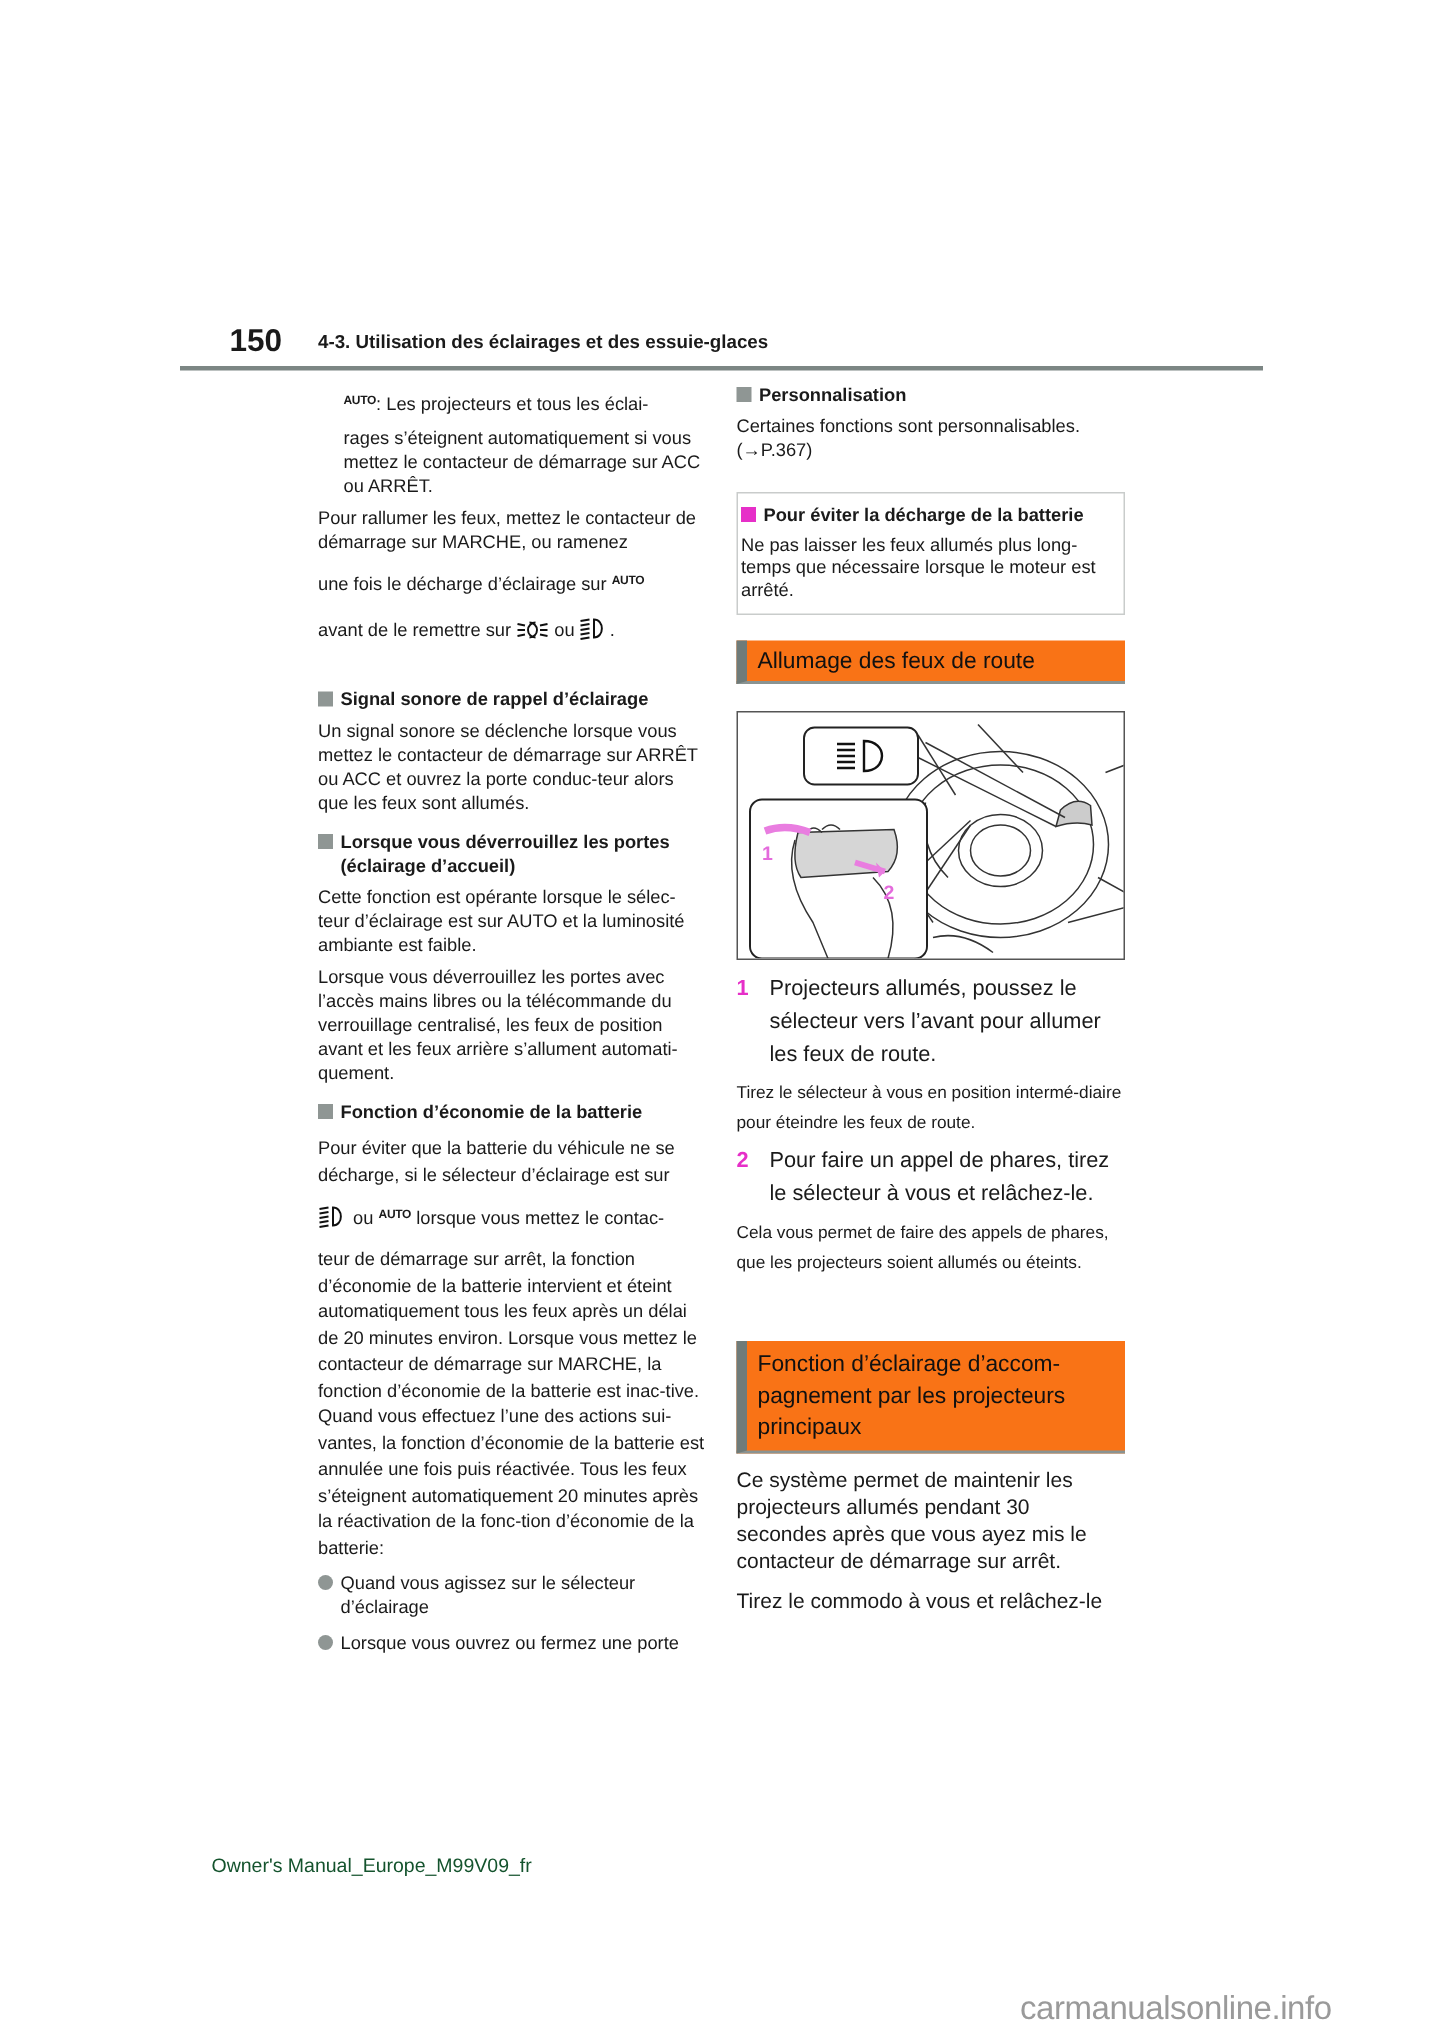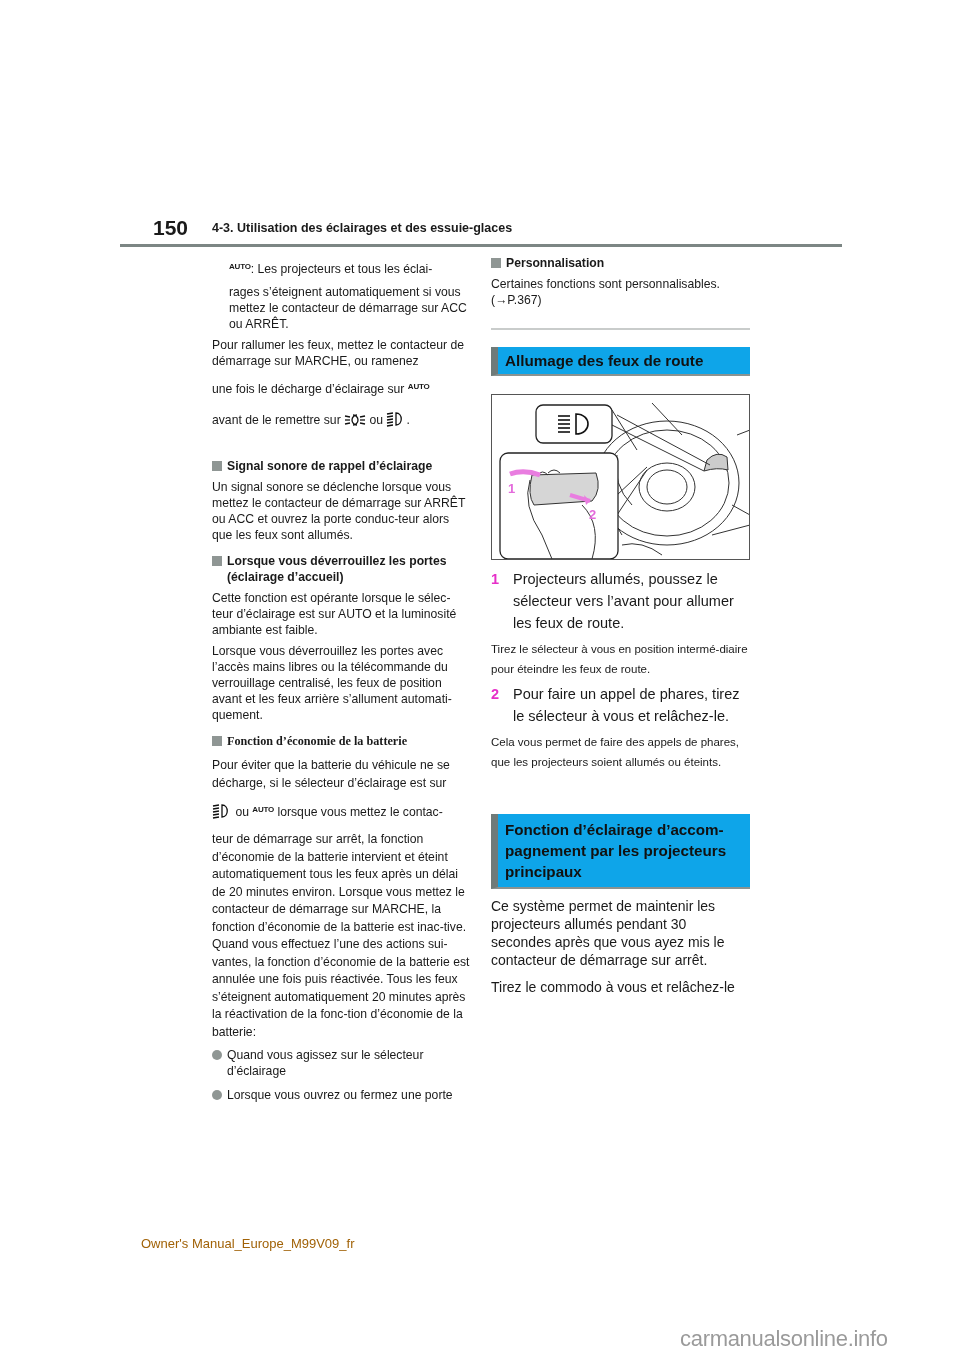--- a/index.html
+++ b/index.html
@@ -34,35 +34,35 @@
   
   .note-box { border: 1px solid #c9cccb; margin-top: 20px; }
   .note-head { height: 27px; border-bottom: 1px solid #c9cccb; position: relative; }
   .note-head .tri { position: absolute; left: 13px; top: 4px; }
   .note-head .label { position: absolute; left: 49px; top: 7px; font-size: 12px; }
   .note-body { padding: 6px 8px 8px 2px; }
   .note-body .subhead { margin-top: 0; }
   .note-body .subhead .sq { background: #e62fc8; }
 
   
-  .sec-head { background: #0ea5e9; border-left: 7px solid #6f7b79; border-bottom: 2px solid #8a9391;
-              font-weight: bold; font-size: 15.2px; color: #111; }
+  .sec-head { background: #f97316; border-left: 7px solid #6f7b79; border-bottom: 2px solid #8a9391;
+              font-weight: normal; font-size: 15.2px; color: #111; }
   .sec-head-1 { margin-top: 17px; height: 27px; line-height: 27px; padding-left: 7px; }
   .sec-head-2 { margin-top: 42px; padding: 5px 6px 5px 7px; line-height: 21px; }
 
   
   .illus { margin-top: 18px; height: 164px; border: 1px solid #555; position: relative; overflow: hidden; background: #fff; }
 
   .step { position: relative; padding-left: 22px; font-size: 14.5px; line-height: 22px; margin-top: 7px; }
   .step .n { position: absolute; left: 0; top: 0; color: #e62fc8; font-weight: bold; }
   .small { font-size: 11.5px; line-height: 20px; margin-top: 5px; }
   .big { font-size: 14px; line-height: 18px; }
 
   
-  .footer { left: 141px; top: 1236px; font-size: 13px; color: #a16207; }
+  .footer { left: 141px; top: 1236px; font-size: 13px; color: #14532d; }
   .watermark { left: 680px; top: 1326px; font-size: 22px; color: #9a9a9a; letter-spacing: -0.3px; }
 </style>
 </head>
 <body>
 
 <div class="abs page-num">150</div>
 <div class="abs section-title">4-3. Utilisation des éclairages et des essuie-glaces</div>
 <div class="abs header-rule"></div>
 
 <div class="abs col col-left">
@@ -113,21 +113,21 @@
   </div>
   <p class="gap-s">Un signal sonore se déclenche lorsque vous mettez le contacteur de démarrage sur ARRÊT ou ACC et ouvrez la porte conduc-teur alors que les feux sont allumés.</p>
 
   <div class="subhead" style="margin-top:10px;">
     <span class="sq"></span>
     <span>Lorsque vous déverrouillez les portes (éclairage d’accueil)</span>
   </div>
   <p class="gap-s">Cette fonction est opérante lorsque le sélec-teur d’éclairage est sur AUTO et la luminosité ambiante est faible.</p>
   <p class="gap-s">Lorsque vous déverrouillez les portes avec l’accès mains libres ou la télécommande du verrouillage centralisé, les feux de position avant et les feux arrière s’allument automati-quement.</p>
 
-  <div class="subhead" style="margin-top:10px;font-family:Liberation Serif, serif;">
+  <div class="subhead" style="margin-top:10px;">
     <span class="sq"></span>
     <span>Fonction d’économie de la batterie</span>
   </div>
   <p style="margin-top:7px; line-height:18px;">Pour éviter que la batterie du véhicule ne se décharge, si le sélecteur d’éclairage est sur</p>
   <p style="margin-top:10px;">
     <span class="beam-icon">
       <svg width="20" height="16" viewBox="0 0 20 16">
           <g fill="none" stroke="#111" stroke-width="1.3">
             <path d="M10 2 C17 2 17 14 10 14 Z"></path>
             <line x1="1" y1="3" x2="7" y2="2"></line>
@@ -156,20 +156,27 @@
 
 <div class="abs col col-right">
   <div class="subhead" style="margin-top:0;">
     <span class="sq"></span>
     <span>Personnalisation</span>
   </div>
   <p class="gap-s">Certaines fonctions sont personnalisables.</p>
   <p>(→P.367)</p>
 
   <div class="note-box">
+    <div class="note-body">
+      <div class="subhead">
+        <span class="sq"></span>
+        <span>Pour éviter la décharge de la batterie</span>
+      </div>
+      <p class="gap-s" style="line-height:15px;">Ne pas laisser les feux allumés plus long-temps que nécessaire lorsque le moteur est arrêté.</p>
+    </div>
   </div>
 
   <div class="sec-head sec-head-1">Allumage des feux de route</div>
 
   <div class="illus">
     <svg width="259" height="164" viewBox="0 0 259 164">
       <g fill="none" stroke="#333" stroke-width="1">
 
         <ellipse cx="175" cy="88" rx="72" ry="62"></ellipse>
         <ellipse cx="175" cy="88" rx="62" ry="53"></ellipse>

